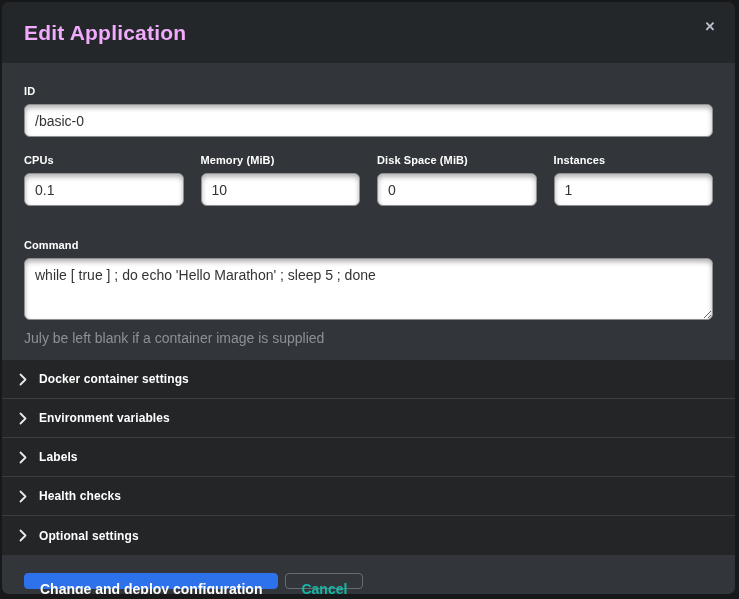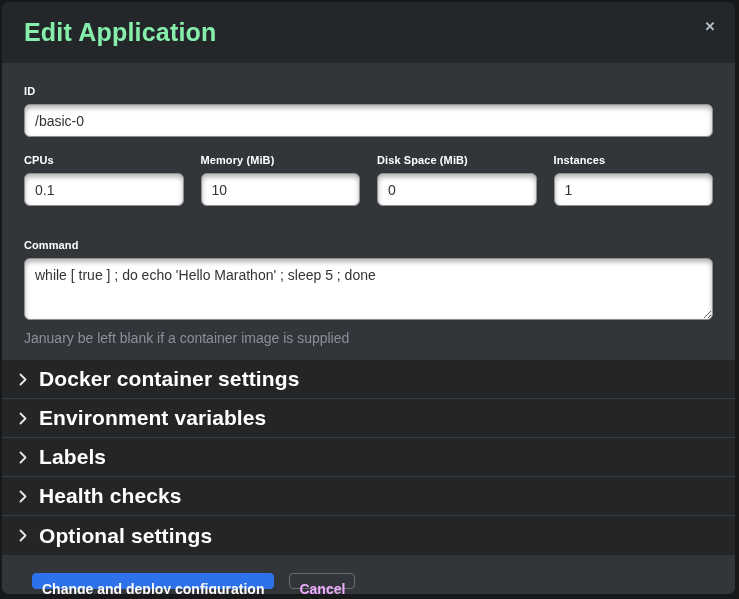--- a/index.html
+++ b/index.html
@@ -22,22 +22,22 @@
   .modal-header {
     height: 61px;
     background: #242729;
     display: flex;
     align-items: center;
     padding: 0 22px;
     position: relative;
     flex: 0 0 auto;
   }
   .modal-title {
-    color: #86efac;
-    font-size: 25px;
+    color: #f0abfc;
+    font-size: 21px;
     font-weight: 700;
     letter-spacing: 0.2px;
     text-align: right;
   }
   .close-btn {
     position: absolute;
     top: 16px;
     right: 16px;
     width: 18px;
     height: 18px;
@@ -113,55 +113,54 @@
   .chevron {
     width: 10px;
     height: 14px;
     display: inline-flex;
     align-items: center;
     flex: 0 0 auto;
   }
   .chevron svg { display: block; }
   .accordion-label {
     color: #ffffff;
-    font-size: 21px;
+    font-size: 12px;
     font-weight: 700;
     margin-left: 10px;
     letter-spacing: 0.1px;
   }
   
   .modal-footer {
     background: #32363b;
     padding: 18px 22px;
     display: flex;
     align-items: flex-start;
     gap: 7px;
     flex: 0 0 auto;
     height: 65px;
   }
   .btn {
     font-family: "Liberation Sans", "DejaVu Sans", sans-serif;
     font-size: 14px;
     font-weight: 700;
     border-radius: 4px;
-    padding: 7px 9px;
+    padding: 7px 15px;
     height: 15px;
     cursor: pointer;
     line-height: 16px;
-    margin-left: 8px;
   }
   .btn-primary {
     background: #2d72ea;
     border: 1px solid #2d72ea;
     color: #ffffff;
   }
   .btn-default {
     background: transparent;
     border: 1px solid #666b70;
-    color: #f0abfc;
+    color: #14b8a6;
   }
 </style>
 </head>
 <body>
 
 <div class="modal">
 
   <div class="modal-header">
     <div class="modal-title">Edit Application</div>
     <button class="close-btn">✕</button>
@@ -189,21 +188,21 @@
       </div>
       <div>
         <label class="field-label">Instances</label>
         <input class="text-input" type="text" value="1" style="">
       </div>
     </div>
 
     <div class="form-group">
       <label class="field-label">Command</label>
       <textarea class="text-area" style="">while [ true ] ; do echo 'Hello Marathon' ; sleep 5 ; done</textarea>
-      <div class="help-text">January be left blank if a container image is supplied</div>
+      <div class="help-text">July be left blank if a container image is supplied</div>
     </div>
 
   </div>
 
   <div class="accordion">
 
     <div class="accordion-row">
       <span class="chevron">
         <svg width="8" height="13" viewBox="0 0 8 13">
             <polyline points="1.5,1.5 6.5,6.5 1.5,11.5" fill="none" stroke="#e8eaec" stroke-width="1.8" stroke-linecap="round" stroke-linejoin="round"></polyline>

